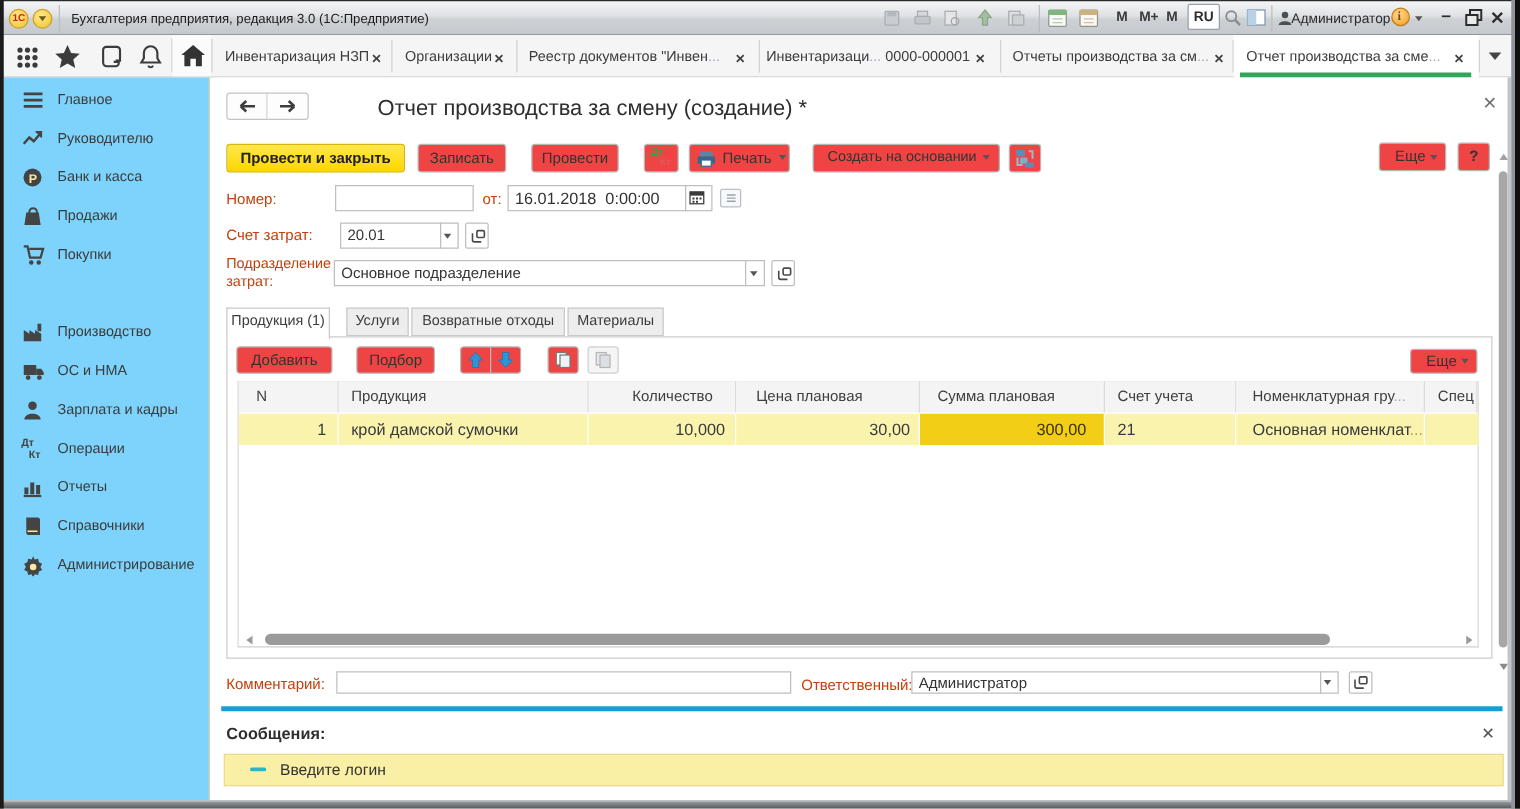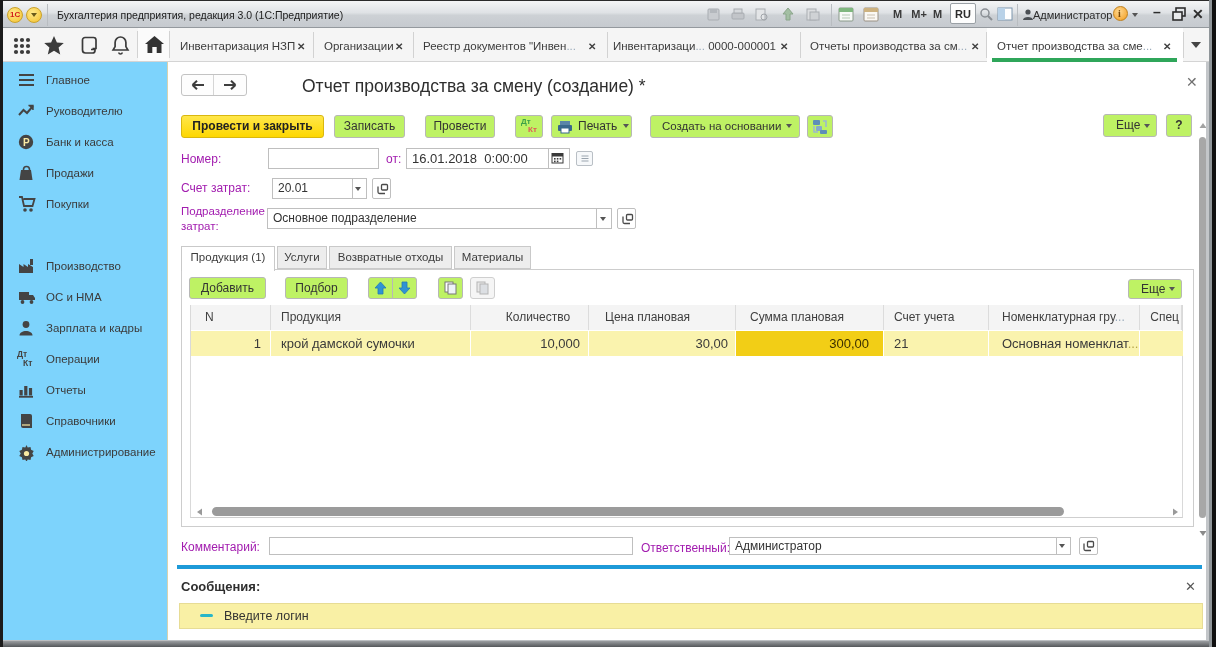--- a/index.html
+++ b/index.html
@@ -8,24 +8,24 @@
 #titlebar{position:absolute;left:0;top:0;width:1216px;height:28px;background:linear-gradient(#f4f5f6 0%,#dfe2e5 45%,#cdd1d5 55%,#c6cacf 100%);border-top:1px solid #2a2a2a;border-bottom:1px solid #94999e}
 #tabbar{position:absolute;left:0;top:28px;width:1216px;height:34px;background:#f5f5f5;border-bottom:1px solid #d4d4d4}
 #sidebar{position:absolute;left:3px;top:62px;width:165px;height:578px;background:#7dd3fc;border-right:1px solid #d8d2ae}
 #content{position:absolute;left:171px;top:62px;width:1038px;height:578px;background:#fff}
 #bottombar{position:absolute;left:0;top:640px;width:1216px;height:7px;background:linear-gradient(#9b9ea1,#54575a);border-top:1px solid #bcbfc2}
 #ledge{position:absolute;left:0;top:0;width:3px;height:647px;background:#1b1b1b}
 #redge1{position:absolute;left:1206px;top:62px;width:3px;height:578px;background:#c3c6c9}
 #redge2{position:absolute;left:1209px;top:0;width:3px;height:647px;background:#8f9599}
 #redge3{position:absolute;left:1212px;top:0;width:4px;height:647px;background:#101010}
 
-.btn{position:absolute;height:23px;background:#bef264;border:1px solid #b7b7b7;border-radius:3px;font-size:12px;color:#333;text-align:center;line-height:21px}
+.btn{position:absolute;height:23px;background:#ef4444;border:1px solid #b7b7b7;border-radius:3px;font-size:12px;color:#333;text-align:center;line-height:21px}
 .ybtn{background:linear-gradient(#ffe74a,#fed701);border:1px solid #d9b70f;font-weight:bold;color:#222}
 .inp{position:absolute;background:#fff;border:1px solid #bfbfbf;font-size:12px;color:#333;line-height:19px;padding-left:5px;white-space:nowrap;overflow:hidden}
-.lbl{position:absolute;font-size:12px;color:#a21caf;white-space:nowrap}
+.lbl{position:absolute;font-size:12px;color:#c2410c;white-space:nowrap}
 .dd{position:absolute;width:0;height:0;border-left:4px solid transparent;border-right:4px solid transparent;border-top:5px solid #555}
 .tabtxt{position:absolute;top:12px;font-size:11.5px;color:#3c3c3c;white-space:nowrap}
 .tabx{position:absolute;top:13px;font-size:10px;font-weight:bold;color:#3f3f3f}
 .tsep{top:4px;width:1px;height:26px;background:#d2d2d2}
 .dim{color:#9ab}
 .mitem{position:absolute;left:0;width:165px;height:31px}
 .mtxt{position:absolute;left:43px;top:9px;font-size:11.5px;color:#3b3b3b;white-space:nowrap}
 .micon{position:absolute;left:15px;top:7px}
 .opnbtn{width:19px;height:21px;background:#fff;border:1px solid #bfbfbf;border-radius:2px}
 .opn{width:13px;height:12px}
@@ -318,21 +318,21 @@
         <path d="M2 3.5 V9 a1.5 1.5 0 0 0 1.5 1.5 H9" fill="none" stroke="#4a4a4a" stroke-width="1.3"></path>
         <rect x="5.5" y="1.5" width="6" height="5.5" rx="1" fill="#fff" stroke="#4a4a4a" stroke-width="1.3"></rect>
       </g>
     </defs>
   </svg>
 
 <div class="abs" style="left:181px;top:269px;width:1013px;height:258px;border:1px solid #cdcdcd;background:#fff"></div>
 <div class="ptab" style="left:277px;width:50px">Услуги</div>
 <div class="ptab" style="left:329px;width:123px">Возвратные отходы</div>
 <div class="ptab" style="left:454px;width:77px">Материалы</div>
-<div class="ptab" style="left:181px;width:94px;background:#fff;height:25px;border-bottom:0">Продукция (1)</div>
+<div class="ptab" style="left:181px;width:83px;background:#fff;height:25px;border-bottom:0">Продукция (1)</div>
 
 <div class="btn" style="left:189px;top:277px;width:77px;height:22px;line-height:20px">Добавить</div>
 <div class="btn" style="left:285px;top:277px;width:63px;height:22px;line-height:20px">Подбор</div>
 <div class="btn" style="left:368px;top:277px;width:25px;height:22px;border-radius:3px 0 0 3px"></div>
 <div class="btn" style="left:392px;top:277px;width:25px;height:22px;border-radius:0 3px 3px 0"></div>
 <svg class="abs" style="left:374px;top:281px" width="13" height="14">
     <path d="M6.5 1 L12 7 H9 v6 H4 V7 H1 Z" fill="#2f93d4" stroke="#2379b5" stroke-width="0.8"></path>
   </svg>
 <svg class="abs" style="left:398px;top:281px" width="13" height="14">
     <path d="M6.5 13 L12 7 H9 V1 H4 v6 H1 Z" fill="#2f93d4" stroke="#2379b5" stroke-width="0.8"></path>

